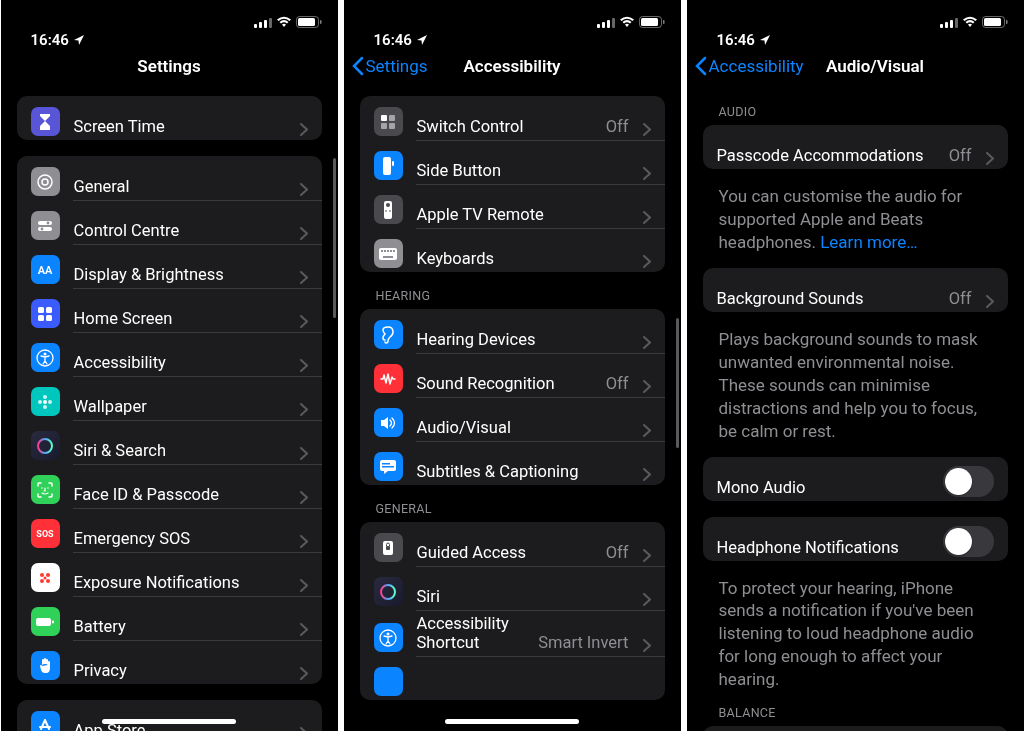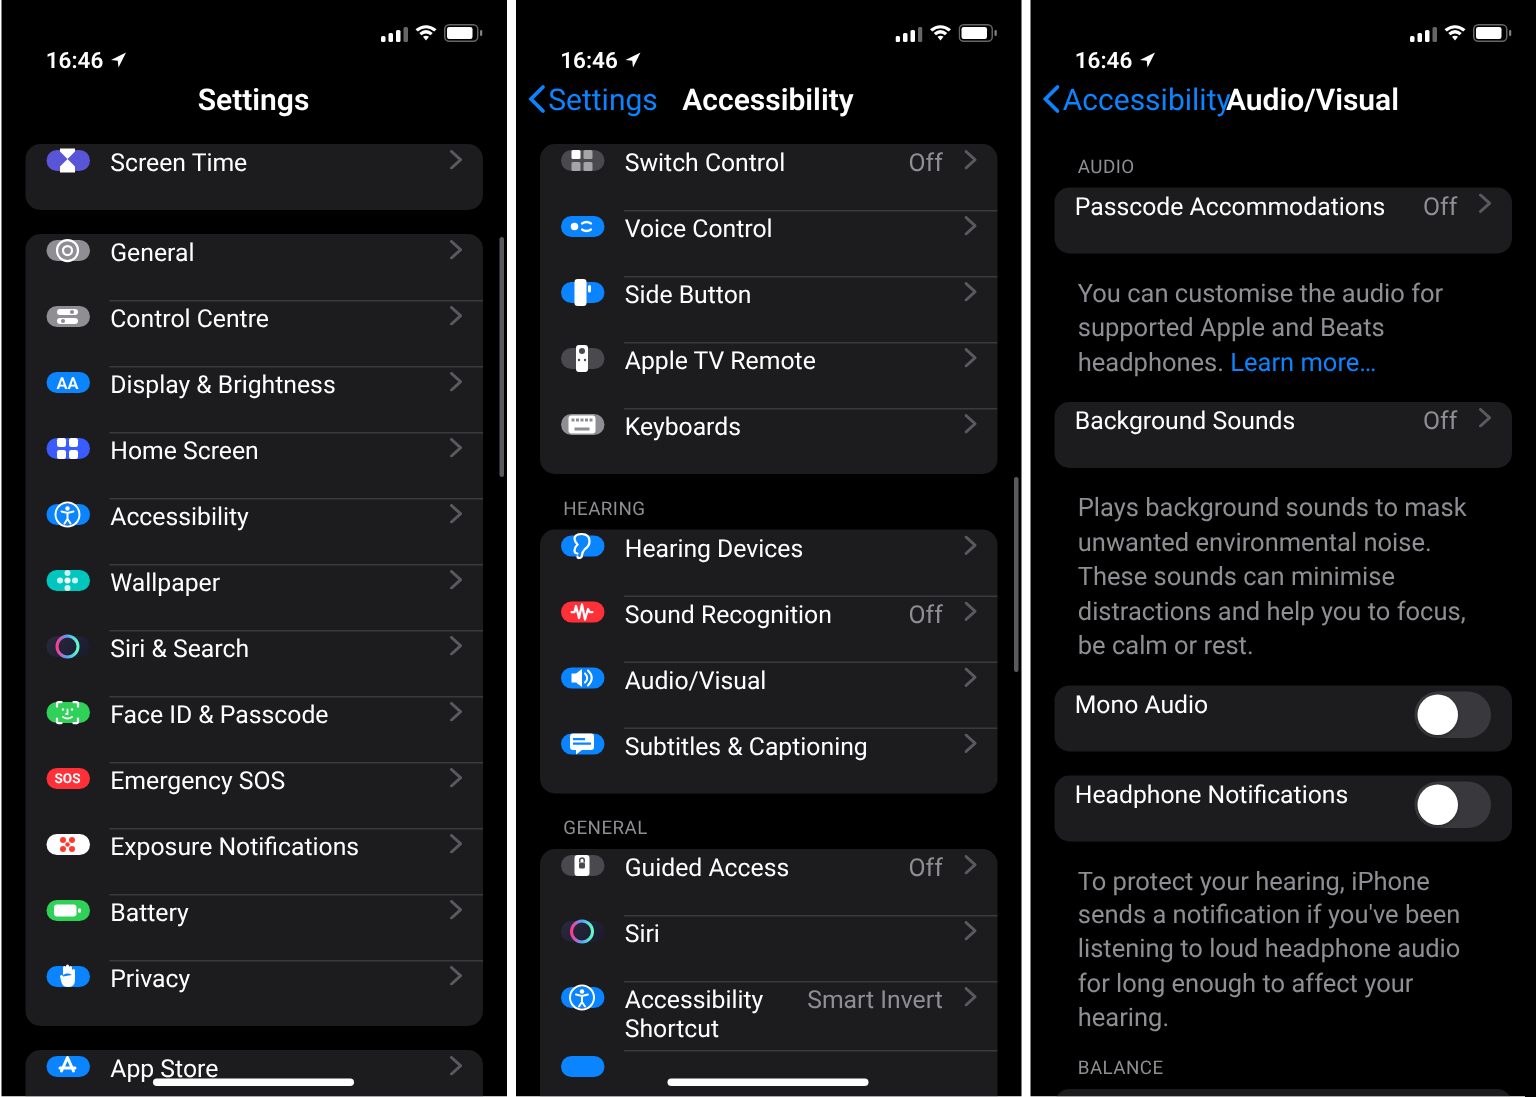--- a/index.html
+++ b/index.html
@@ -50,21 +50,21 @@
   }
   .status-right svg {
     display: block;
   }
   .navbar {
     height: 44px;
     display: flex;
     align-items: center;
     justify-content: center;
     position: relative;
-    font-size: 20px;
+    font-size: 17px;
     font-weight: 600;
   }
   .navbar .back {
     position: absolute;
     left: 8px;
     display: flex;
     align-items: center;
     gap: 2px;
     color: #0a84ff;
     font-weight: 400;
@@ -98,41 +98,41 @@
     color: #8e8e93;
     margin: 6px 32px 14px 32px;
     line-height: 1.35;
   }
   .footer-text a {
     color: #0a84ff;
     text-decoration: none;
   }
   .row {
     display: flex;
-    align-items: flex-start;
+    align-items: flex-end;
     min-height: 44px;
     padding: 4px 14px;
     gap: 14px;
     position: relative;
   }
   .row:not(:last-child)::after {
     content: "";
     position: absolute;
     left: 56px;
     right: 0;
     bottom: 0;
     height: 0.5px;
     background: #3a3a3c;
   }
   .row.no-icon:not(:last-child)::after {
     left: 14px;
   }
   .row .icon {
     width: 29px;
-    height: 14px;
+    height: 29px;
     border-radius: 7px;
     display: flex;
     align-items: center;
     justify-content: center;
     flex-shrink: 0;
   }
   .row .icon svg {
     display: block;
   }
   .row .label {
@@ -500,32 +500,20 @@
               </svg>
             </div>
         <span class="label">Switch Control</span>
         <span class="value">Off</span>
         <svg class="chevron" width="8" height="13" viewBox="0 0 8 13">
               <path d="M1 1 L7 6.5 L1 12" stroke="currentColor" stroke-width="2" fill="none" stroke-linecap="round"></path>
             </svg>
       </div>
       <div class="row">
         <div class="icon" style="background:#0a84ff">
-              <svg width="18" height="16" viewBox="0 0 18 16">
-                <circle cx="4" cy="8" r="2.5" fill="#fff"></circle>
-                <path d="M9 6 Q12 4 15 6 M9 10 Q12 12 15 10" stroke="#fff" stroke-width="1.5" fill="none" stroke-linecap="round"></path>
-              </svg>
-            </div>
-        <span class="label">Voice Control</span>
-        <svg class="chevron" width="8" height="13" viewBox="0 0 8 13">
-              <path d="M1 1 L7 6.5 L1 12" stroke="currentColor" stroke-width="2" fill="none" stroke-linecap="round"></path>
-            </svg>
-      </div>
-      <div class="row">
-        <div class="icon" style="background:#0a84ff">
               <svg width="14" height="20" viewBox="0 0 14 20">
                 <rect x="2" y="1" width="8" height="18" rx="2" fill="#fff"></rect>
                 <rect x="11" y="5" width="2" height="5" rx="1" fill="#fff"></rect>
               </svg>
             </div>
         <span class="label">Side Button</span>
         <svg class="chevron" width="8" height="13" viewBox="0 0 8 13">
               <path d="M1 1 L7 6.5 L1 12" stroke="currentColor" stroke-width="2" fill="none" stroke-linecap="round"></path>
             </svg>
       </div>

